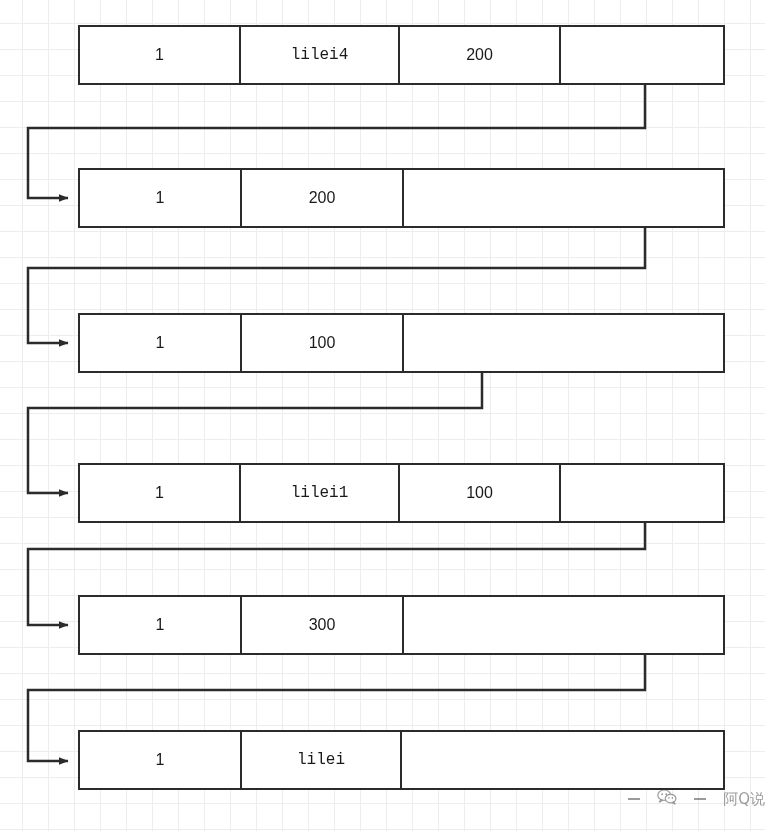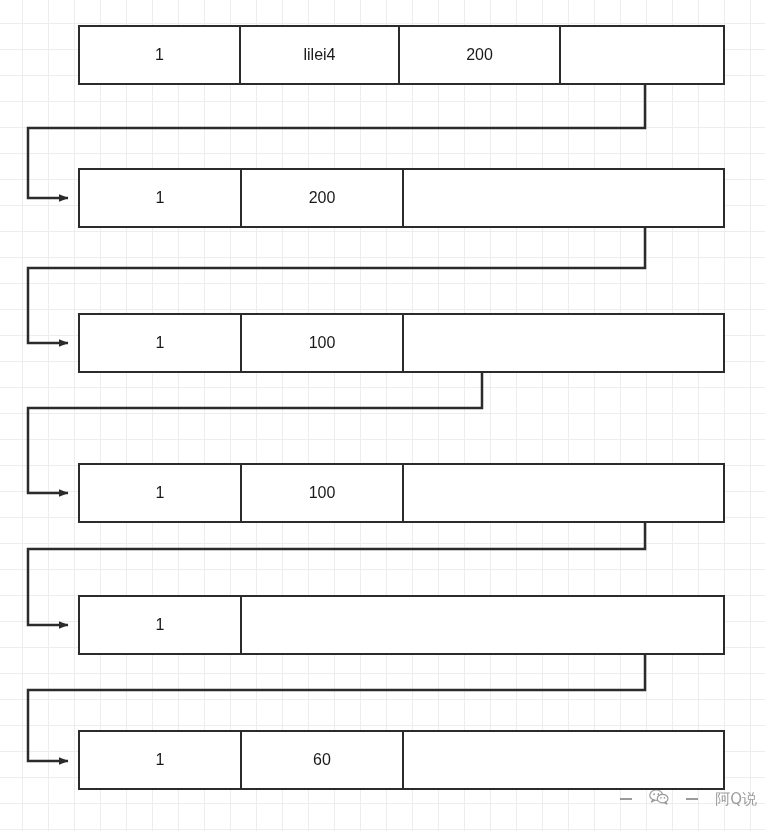--- a/index.html
+++ b/index.html
@@ -49,26 +49,26 @@
     font-family: "Liberation Sans", sans-serif;
     height: 100%;
     border-right: 2.5px solid #2b2b2b;
     overflow: hidden;
     white-space: nowrap;
   }
   .cell:last-child {
     border-right: none;
   }
   .c-id   { width: 162px; }
-  .c-name { width: 160px; }
+  .c-name { width: 160px; font-family: Liberation Mono, monospace; }
   .c-val  { width: 162px; }
   .c-ptr  { width: 163px; }
   #watermark {
     position: absolute;
-    right: 8px;
+    right: 0;
     bottom: 22px;
     display: flex;
     align-items: center;
     gap: 17px;
     opacity: 0.55;
     pointer-events: none;
   }
   #watermark .wm-text {
     font-size: 15px;
     color: #4a4a4a;
@@ -128,32 +128,34 @@
   </div>
 
   <div class="node-row" style="left:78px; top:313px; width:647px;">
     <div class="cell c-id">1</div>
     <div class="cell c-val">100</div>
     <div class="cell c-ptr"></div>
   </div>
 
   <div class="node-row" style="left:78px; top:463px; width:647px;">
     <div class="cell c-id">1</div>
+    <div class="cell c-name">lilei1</div>
     <div class="cell c-val">100</div>
     <div class="cell c-ptr"></div>
   </div>
 
   <div class="node-row" style="left:78px; top:595px; width:647px;">
     <div class="cell c-id">1</div>
+    <div class="cell c-val">300</div>
     <div class="cell c-ptr"></div>
   </div>
 
   <div class="node-row" style="left:78px; top:730px; width:647px;">
     <div class="cell c-id">1</div>
-    <div class="cell c-val">60</div>
+    <div class="cell c-name">lilei</div>
     <div class="cell c-ptr"></div>
   </div>
 
   <div id="watermark">
     <span class="wm-dash"></span>
     <span>
       <svg width="20" height="16" viewBox="0 0 20 16" xmlns="http://www.w3.org/2000/svg">
         <ellipse cx="7.2" cy="6.2" rx="6.4" ry="5.2" fill="none" stroke="#4a4a4a" stroke-width="1.2"></ellipse>
         <path d="M4,10.4 L2.2,13.2 L5.4,11.4 Z" fill="none" stroke="#4a4a4a" stroke-width="1.2"></path>
         <circle cx="5.1" cy="5.2" r="0.95" fill="#4a4a4a"></circle>

